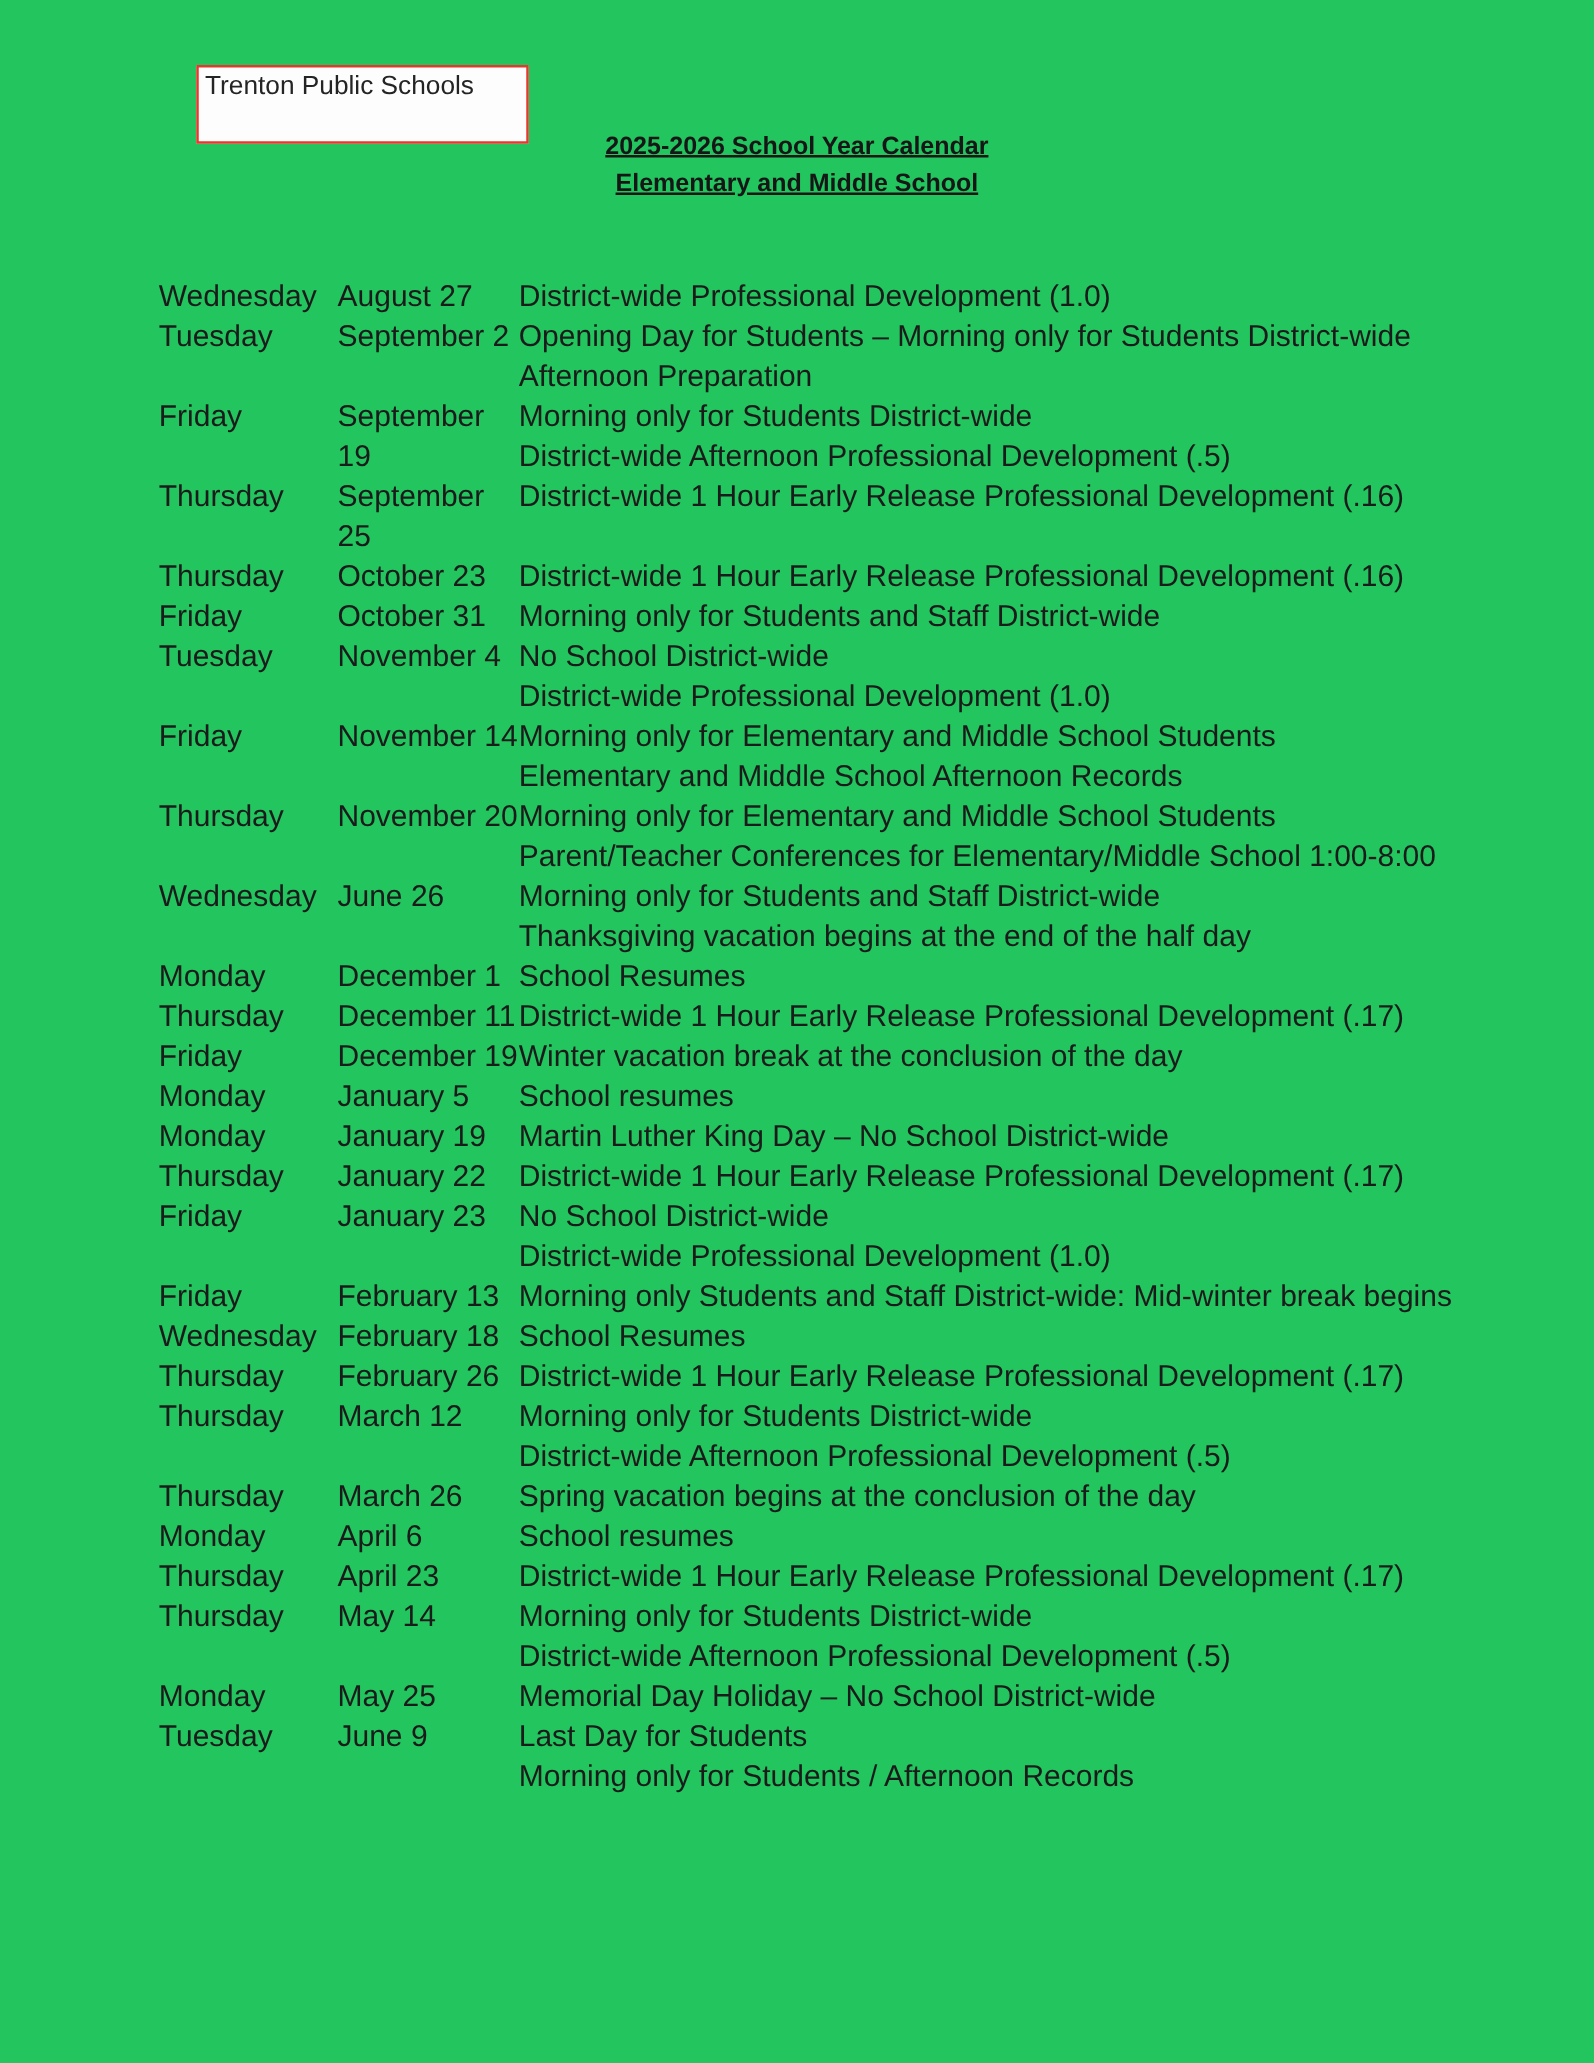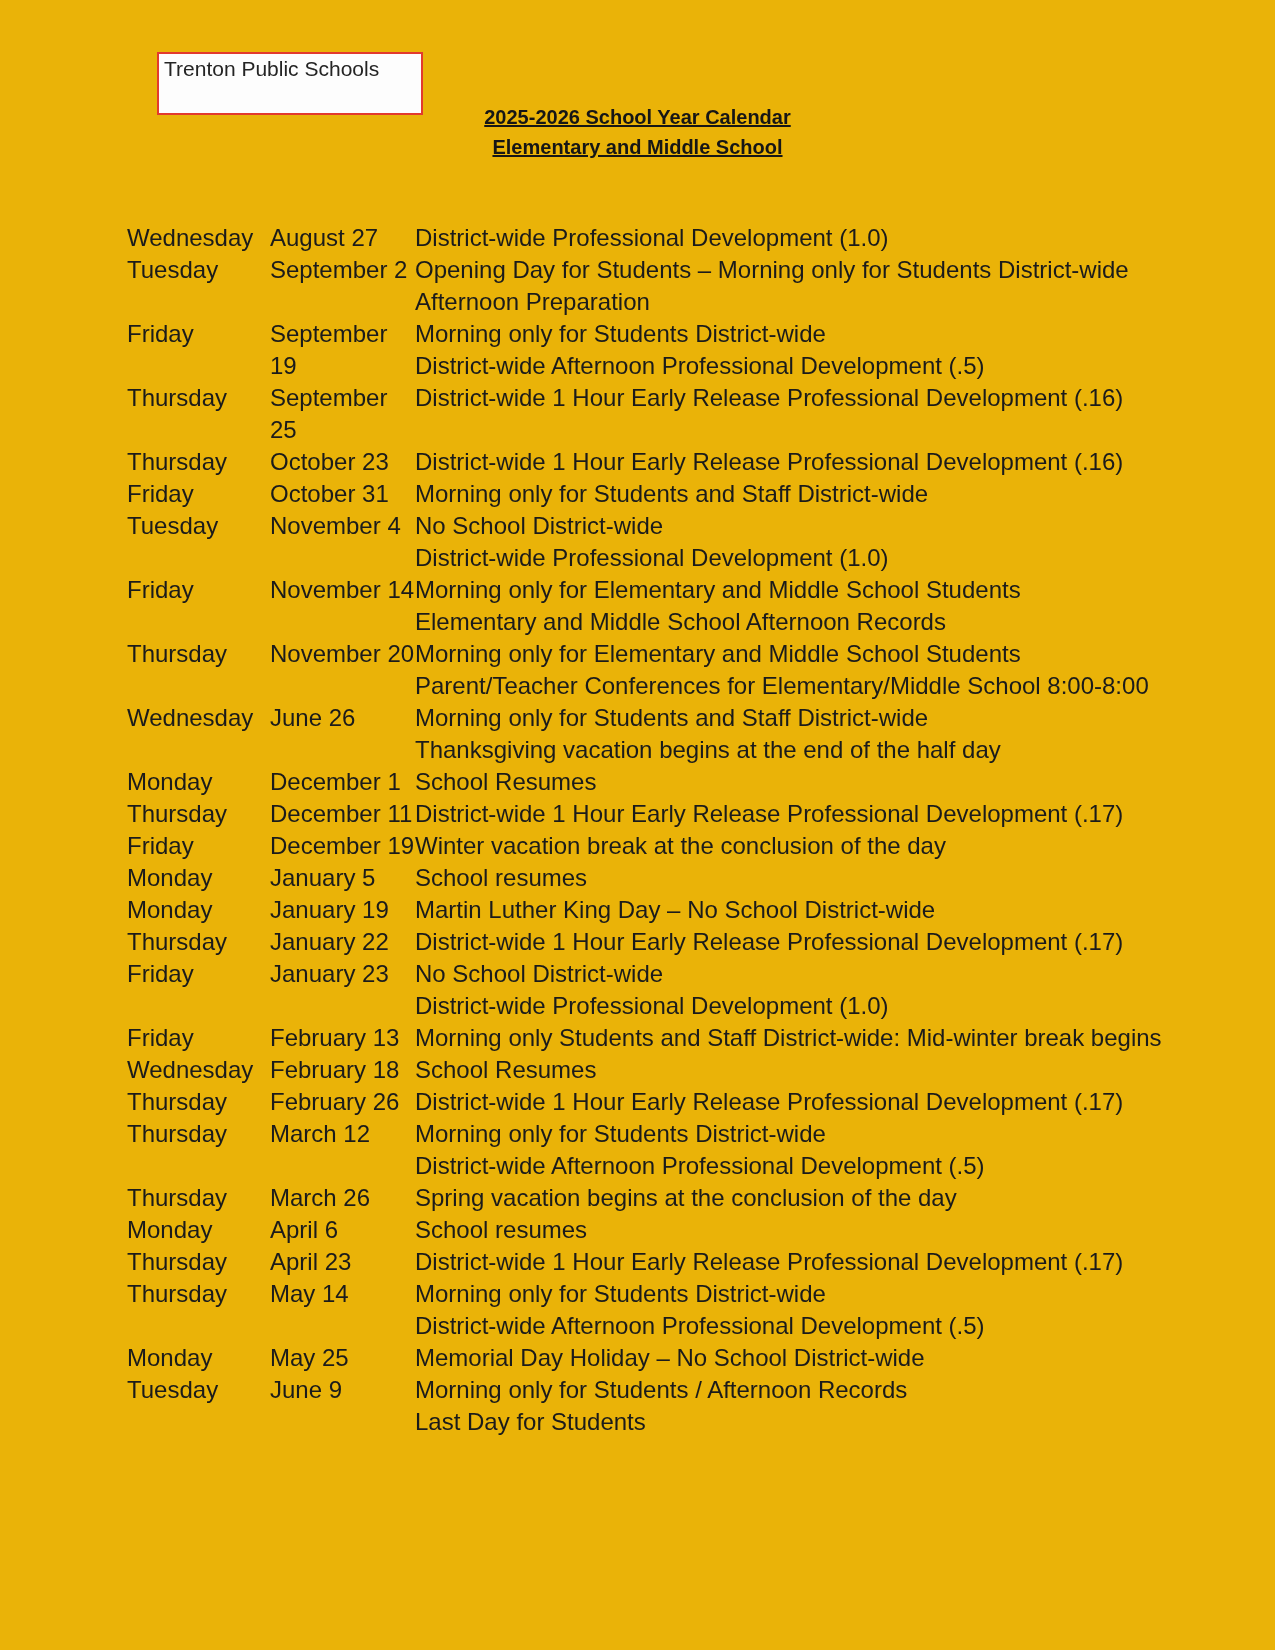--- a/index.html
+++ b/index.html
@@ -1,21 +1,21 @@
 <!DOCTYPE html>
 <html><head>
 <meta charset="utf-8">
 <style>
   * { margin: 0; padding: 0; box-sizing: border-box; }
   html, body { background: #ffffff; }
   .page {
     position: relative;
     width: 1275px;
     height: 1650px;
-    background: #eab308;
+    background: #22c55e;
     font-family: "Liberation Sans", sans-serif;
     color: #1b1b1b;
     overflow: hidden;
   }
   .logo-box {
     position: absolute;
     left: 157px;
     top: 52px;
     width: 266px;
     height: 63px;
@@ -136,21 +136,21 @@
           <div class="line">Morning only for Elementary and Middle School Students</div>
           <div class="line">Elementary and Middle School Afternoon Records</div>
         </div>
   </div>
 
   <div class="row">
     <div class="cell day">Thursday</div>
     <div class="cell date">November 20</div>
     <div class="cell desc">
           <div class="line">Morning only for Elementary and Middle School Students</div>
-          <div class="line">Parent/Teacher Conferences for Elementary/Middle School 8:00-8:00</div>
+          <div class="line">Parent/Teacher Conferences for Elementary/Middle School 1:00-8:00</div>
         </div>
   </div>
 
   <div class="row">
     <div class="cell day">Wednesday</div>
     <div class="cell date">June 26</div>
     <div class="cell desc">
           <div class="line">Morning only for Students and Staff District-wide</div>
           <div class="line">Thanksgiving vacation begins at the end of the half day</div>
         </div>
@@ -284,19 +284,19 @@
     <div class="cell date">May 25</div>
     <div class="cell desc">
           <div class="line">Memorial Day Holiday – No School District-wide</div>
         </div>
   </div>
 
   <div class="row">
     <div class="cell day">Tuesday</div>
     <div class="cell date">June 9</div>
     <div class="cell desc">
+          <div class="line">Last Day for Students</div>
           <div class="line">Morning only for Students / Afternoon Records</div>
-          <div class="line">Last Day for Students</div>
         </div>
   </div>
 </div>
 
 </div>
 
 </body></html>

